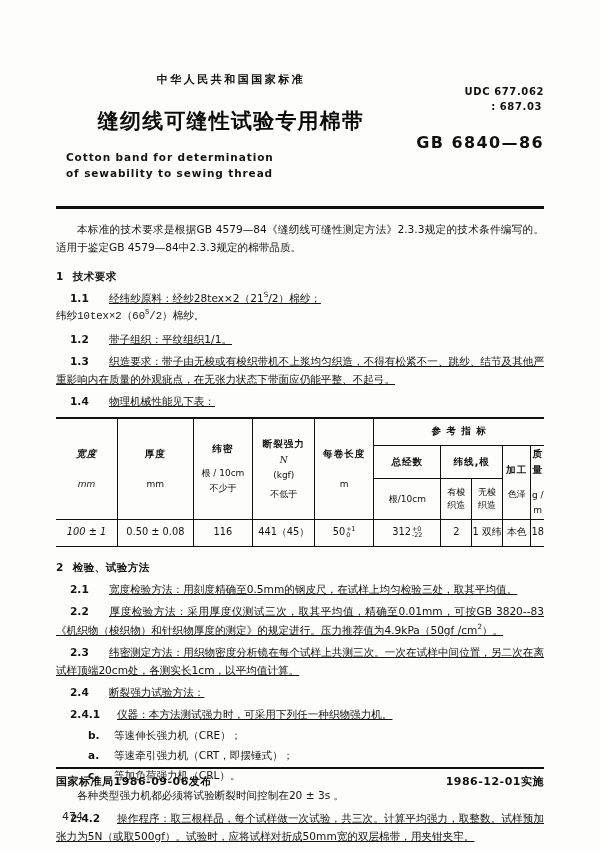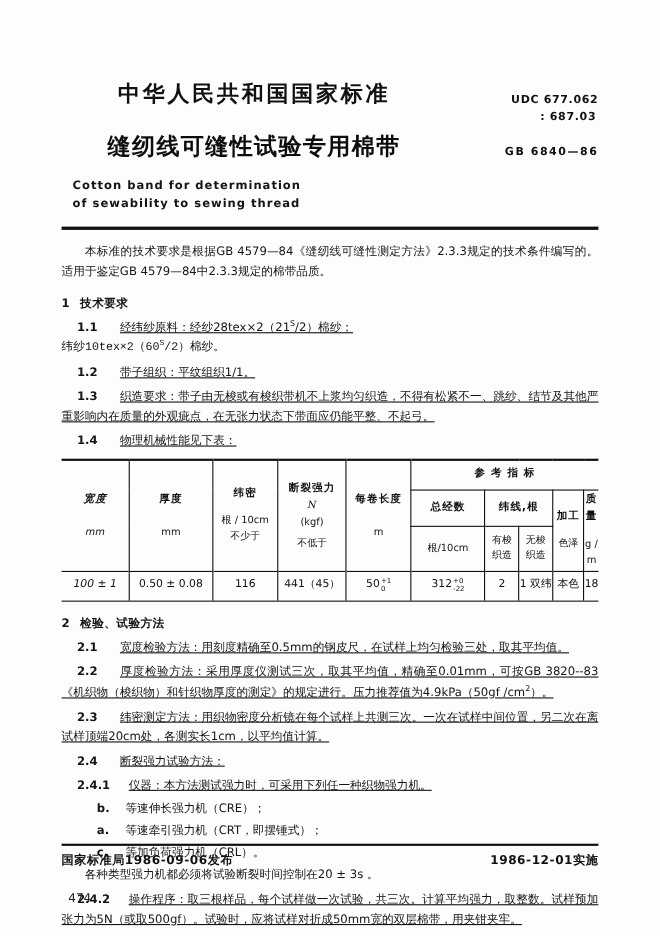--- a/index.html
+++ b/index.html
@@ -31,21 +31,21 @@
   }
 
   
   .header-block {
     position: relative;
     padding-top: 72px;
     height: 126px;
   }
   .nat-std {
     text-align: center;
-    font-size: 20px;
+    font-size: 11px;
     letter-spacing: 2.5px;
     font-weight: bold;
     width: 330px;
     margin-left: 10px;
     color: #111;
   }
   .main-title {
     text-align: center;
     font-size: 21px;
     letter-spacing: 1.2px;
@@ -75,21 +75,21 @@
     font-weight: bold;
     letter-spacing: 0.6px;
     line-height: 1.45;
     color: #111;
   }
   .code-block .udc-2 { padding-right: 2px; }
   .gb-code {
     position: absolute;
     right: 0px;
     top: 133px;
-    font-size: 10px;
+    font-size: 16px;
     font-weight: bold;
     letter-spacing: 1.4px;
     color: #111;
   }
 
   .rule-thick {
     margin-top: 8px;
     height: 2.5px;
     background: #111;
     width: 100%;

